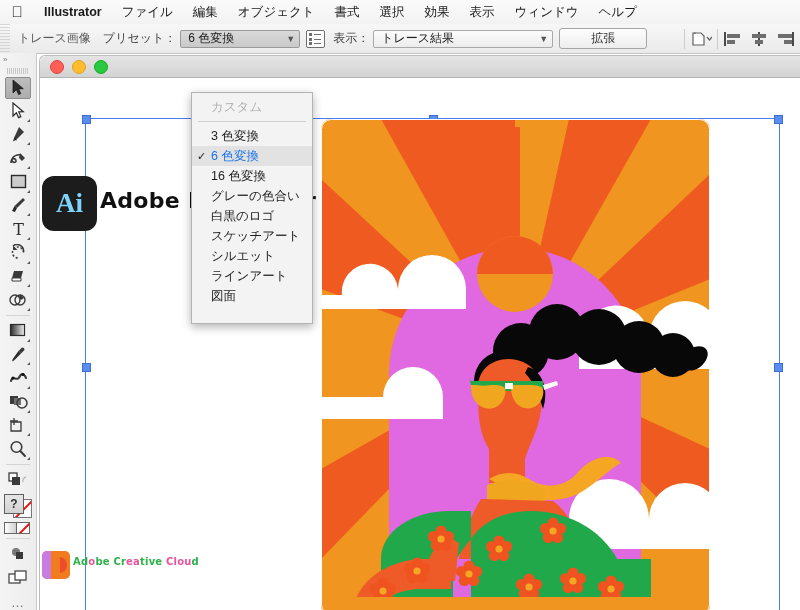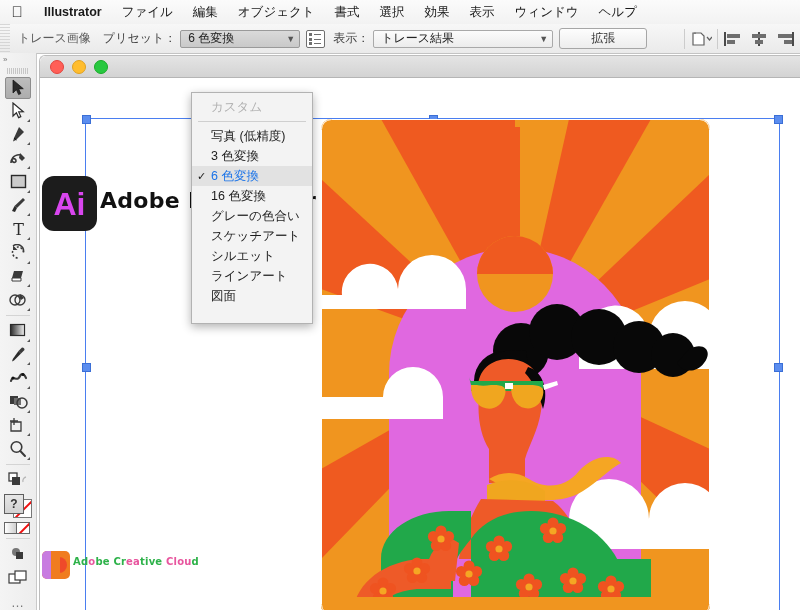--- a/index.html
+++ b/index.html
@@ -123,21 +123,21 @@
   .canvas{position:absolute;left:0;top:22px;width:761px;height:533px;background:#fff;}
 
   
   .selbox{position:absolute;left:45px;top:40px;width:695px;height:498px;
     border:1px solid #4a7ef0;box-sizing:border-box;}
   .handle{position:absolute;width:7px;height:7px;background:#5b8def;border:1px solid #3b6fd6;}
 
   
   .ailogo{position:absolute;left:2px;top:98px;width:55px;height:55px;
     border-radius:12px;background:#1c1c1c;display:flex;align-items:center;justify-content:center;}
-  .ailogo span{color:#d946ef;font-size:32px;font-weight:bold;font-family:Liberation Sans, sans-serif;line-height:1;}
+  .ailogo span{color:#7dd3fc;font-size:27px;font-weight:bold;font-family:Liberation Serif, serif;line-height:1;}
   .aititle{position:absolute;left:60px;top:110px;font-size:22px;font-weight:bold;color:#111;
     font-family:"DejaVu Sans",sans-serif;white-space:nowrap;letter-spacing:.3px;}
 
   .cclogo{position:absolute;left:2px;top:473px;width:28px;height:28px;border-radius:5px;
     background:#f07c1f;overflow:hidden;}
   .cclogo .l{position:absolute;left:0;top:0;width:9px;height:28px;background:#c87be0;}
   .cclogo .c{position:absolute;left:9px;top:6px;width:16px;height:16px;border-radius:50%;
     background:#ef4a2a;}
   .cclogo .c2{position:absolute;left:9px;top:6px;width:9px;height:16px;background:#f07c1f;}
   .cctext{position:absolute;left:33px;top:478px;font-size:10px;font-weight:bold;
@@ -584,27 +584,27 @@
           </g>
           <rect x="0.5" y="0.5" width="388" height="495" rx="10" ry="10" fill="none" stroke="#ffffff" stroke-width="1"></rect>
         </svg>
       </div>
     </div>
   </div>
 
   <div class="menu">
     <div class="mi dis">カスタム</div>
     <div class="mdiv"></div>
-    <div class="mi">写真 (低精度)</div>
     <div class="mi">3 色変換</div>
     <div class="mi on">
       <span class="ck">✓</span>
       <span>6 色変換</span>
     </div>
     <div class="mi">16 色変換</div>
     <div class="mi">グレーの色合い</div>
+    <div class="mi">白黒のロゴ</div>
     <div class="mi">スケッチアート</div>
     <div class="mi">シルエット</div>
     <div class="mi">ラインアート</div>
     <div class="mi">図面</div>
   </div>
 
 </div>
 
 </body></html>

